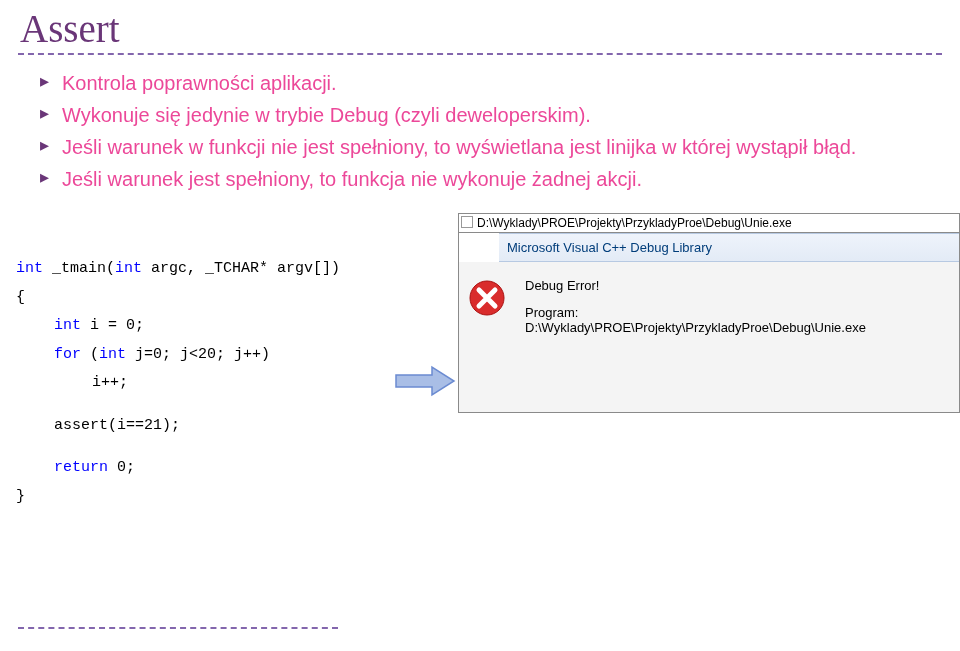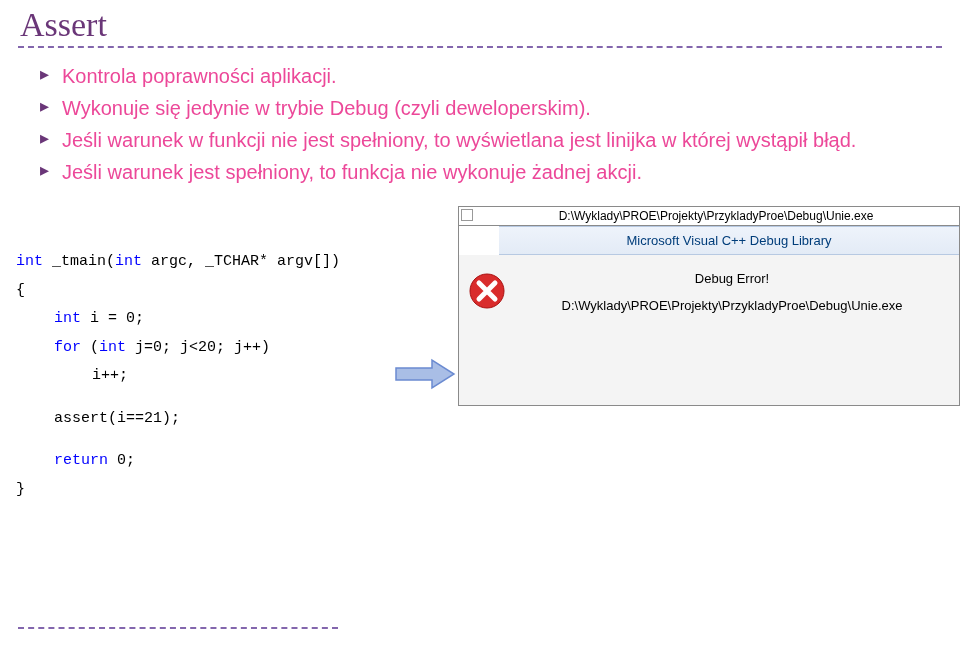--- a/index.html
+++ b/index.html
@@ -6,21 +6,21 @@
   body {
     width: 960px;
     height: 651px;
     font-family: "Segoe UI", Arial, sans-serif;
     background: #ffffff;
     position: relative;
     overflow: hidden;
   }
   .title {
     font-family: Georgia, "Times New Roman", serif;
-    font-size: 34px;
+    font-size: 39px;
     color: #6a3678;
     padding: 6px 0 2px 20px;
   }
   .dashed-line {
     border: none;
     border-top: 2px dashed #8366ad;
     margin: 0 18px 0 18px;
   }
   .bullets {
     margin: 14px 0 0 40px;
@@ -65,21 +65,20 @@
     left: 394px;
     top: 148px;
   }
   .dialog-frame {
     position: absolute;
     left: 458px;
     top: -4px;
     width: 502px;
     border: 1px solid #8a8a8a;
     background: #fff;
-    text-align: center;
   }
   .console-title {
     background: #ffffff;
     font-size: 12px;
     color: #000;
     padding: 2px 4px 2px 18px;
     border-bottom: 1px solid #8a8a8a;
     position: relative;
   }
   .console-title .ticon {
@@ -184,20 +183,21 @@
       <div class="msg-row">
         <div>
           <svg width="40" height="40" viewBox="0 0 40 40">
             <circle cx="20" cy="20" r="17" fill="#d92c2c" stroke="#a11" stroke-width="1"></circle>
             <path d="M12 12 L28 28 M28 12 L12 28" stroke="#ffffff" stroke-width="5" stroke-linecap="round"></path>
           </svg>
         </div>
         <div class="msg-text-col">
           <div class="msg-line">Debug Error!</div>
           <div class="msg-sub">
+            <div>Program:</div>
             <div>D:\Wyklady\PROE\Projekty\PrzykladyProe\Debug\Unie.exe</div>
           </div>
         </div>
       </div>
     </div>
   </div>
 
 </div>
 
 <div class="footer-line"></div>

